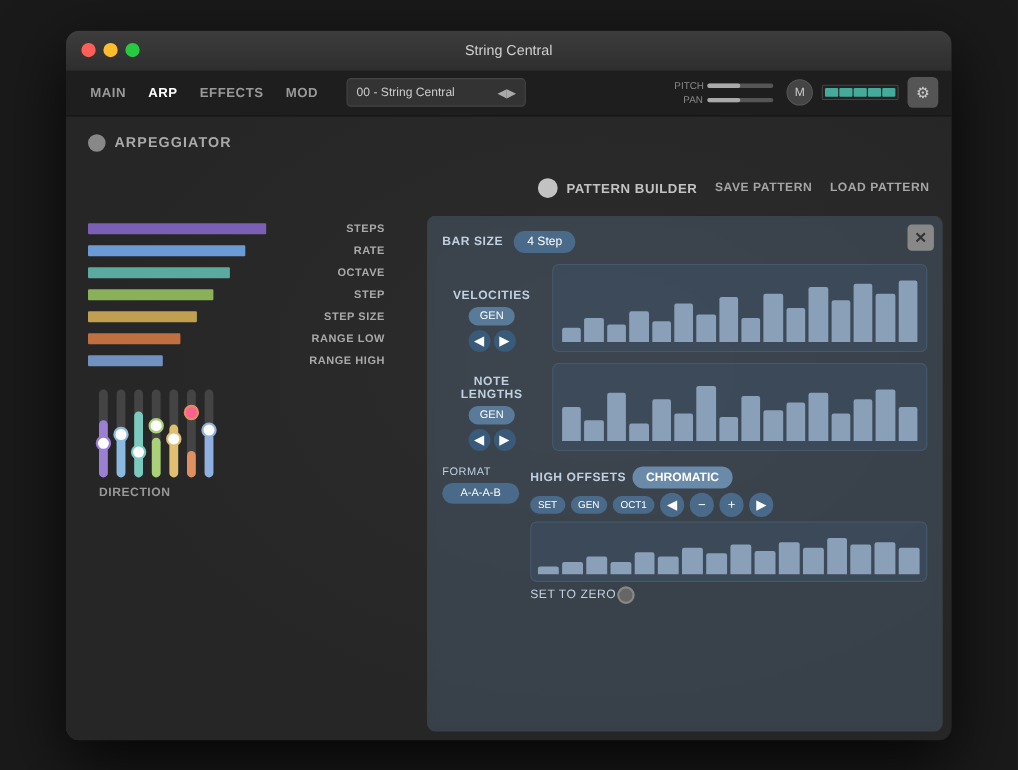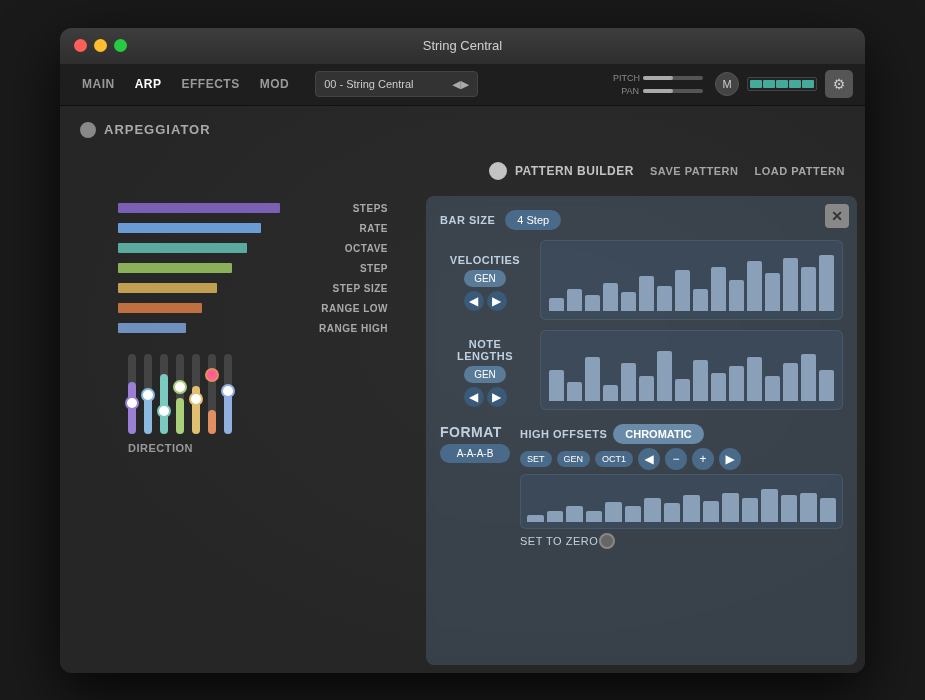--- a/index.html
+++ b/index.html
@@ -273,21 +273,20 @@
       font-size: 11px;
       font-weight: 600;
       letter-spacing: 0.5px;
       cursor: pointer;
     }
 
     .bottom-area {
       display: flex;
       flex: 1;
       position: relative;
-      padding-left: 38px;
     }
 
     
     .left-panel {
       width: 320px;
       padding: 10px 20px;
       display: flex;
       flex-direction: column;
       gap: 0;
       flex-shrink: 0;
@@ -419,21 +418,21 @@
       border: none;
       border-radius: 12px;
       color: #fff;
       font-size: 11px;
       padding: 4px 12px;
       cursor: pointer;
     }
 
     .section-row {
       display: flex;
-      align-items: center;
+      align-items: flex-end;
       gap: 10px;
     }
 
     .section-label-col {
       width: 90px;
       flex-shrink: 0;
       display: flex;
       flex-direction: column;
       align-items: center;
       gap: 4px;
@@ -507,22 +506,22 @@
     .format-col {
       display: flex;
       flex-direction: column;
       gap: 4px;
       width: 70px;
       flex-shrink: 0;
     }
 
     .format-label {
       color: #c0d0e0;
-      font-size: 14px;
-      font-weight: 700;
+      font-size: 10px;
+      font-weight: 400;
       letter-spacing: 0.5px;
     }
 
     .format-btn {
       background: #4a6a8a;
       border: none;
       border-radius: 12px;
       color: #fff;
       font-size: 10px;
       padding: 4px 8px;

